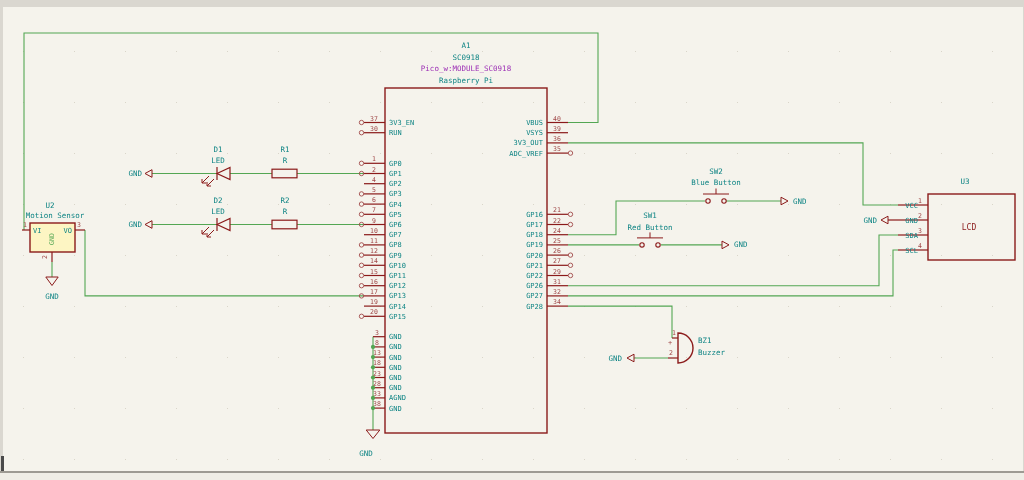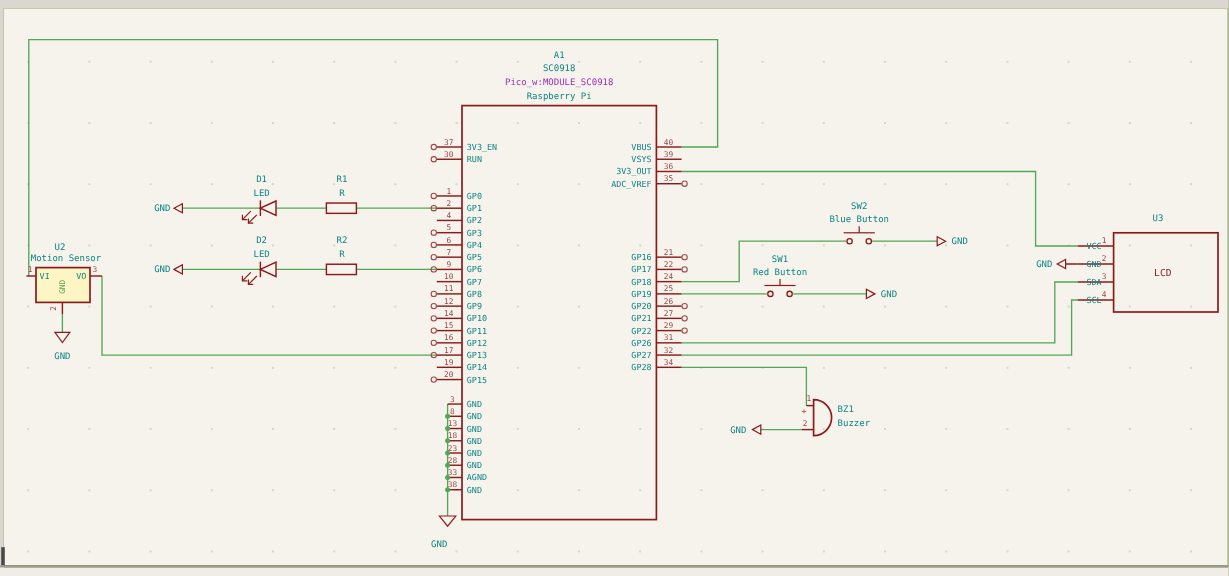--- a/index.html
+++ b/index.html
@@ -1,16 +1,16 @@
 <!DOCTYPE html>
 <html><head>
 <meta charset="utf-8">
 <style>
   html,body{margin:0;padding:0;background:#c9c6bf;}
-  .stage{position:relative;width:1024px;height:480px;overflow:hidden;background:#4d7c0f;
+  .stage{position:relative;width:1024px;height:480px;overflow:hidden;background:#e5e5e5;
          font-family:"DejaVu Sans Mono",monospace;}
   .canvas{position:absolute;left:3px;top:7px;right:1px;bottom:9px;
           background-color:#f5f3ec;
           background-image:radial-gradient(#d9d5c9 0.8px, transparent 1px);
           background-size:51px 51px;background-position:46px 19px;}
   .chrome-top{position:absolute;left:0;top:0;width:1024px;height:7px;background:#dad7d0;}
   .chrome-left{position:absolute;left:0;top:0;width:3px;height:480px;background:#dad7d0;}
   .chrome-right{position:absolute;right:0;top:0;width:1px;height:480px;background:#dad7d0;}
   .chrome-bottom{position:absolute;left:0;top:471px;width:1024px;height:2px;background:#9d9a93;}
   .chrome-under{position:absolute;left:0;top:473px;width:1024px;height:7px;background:#efede6;}

